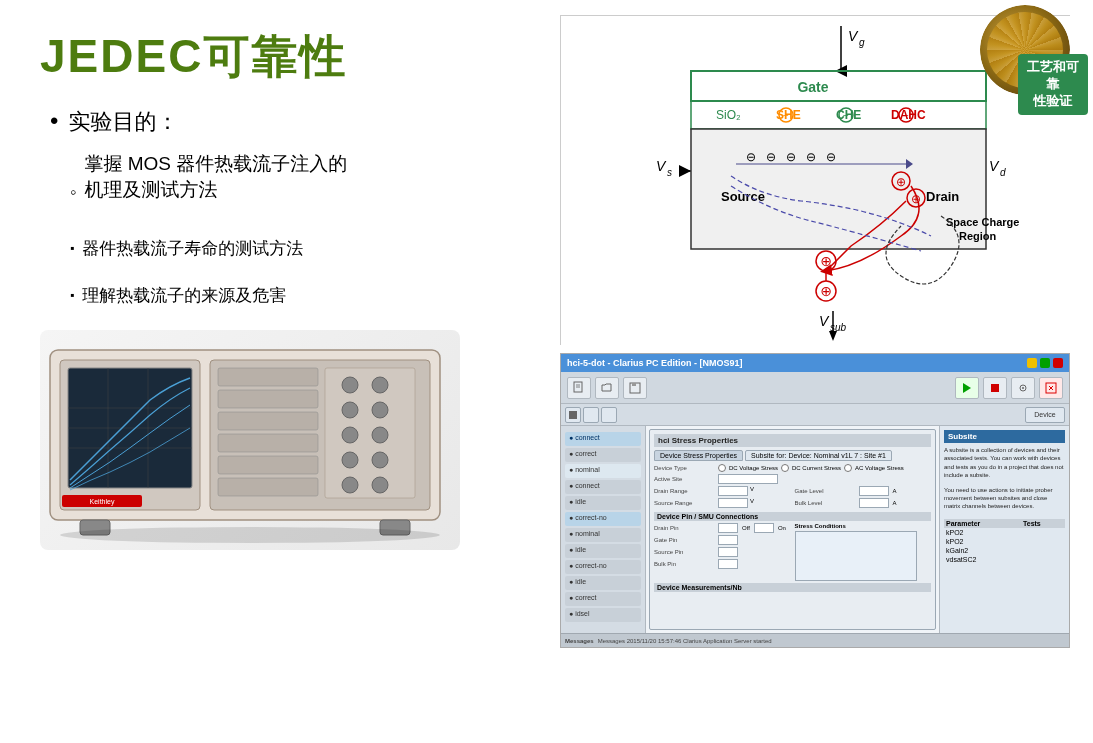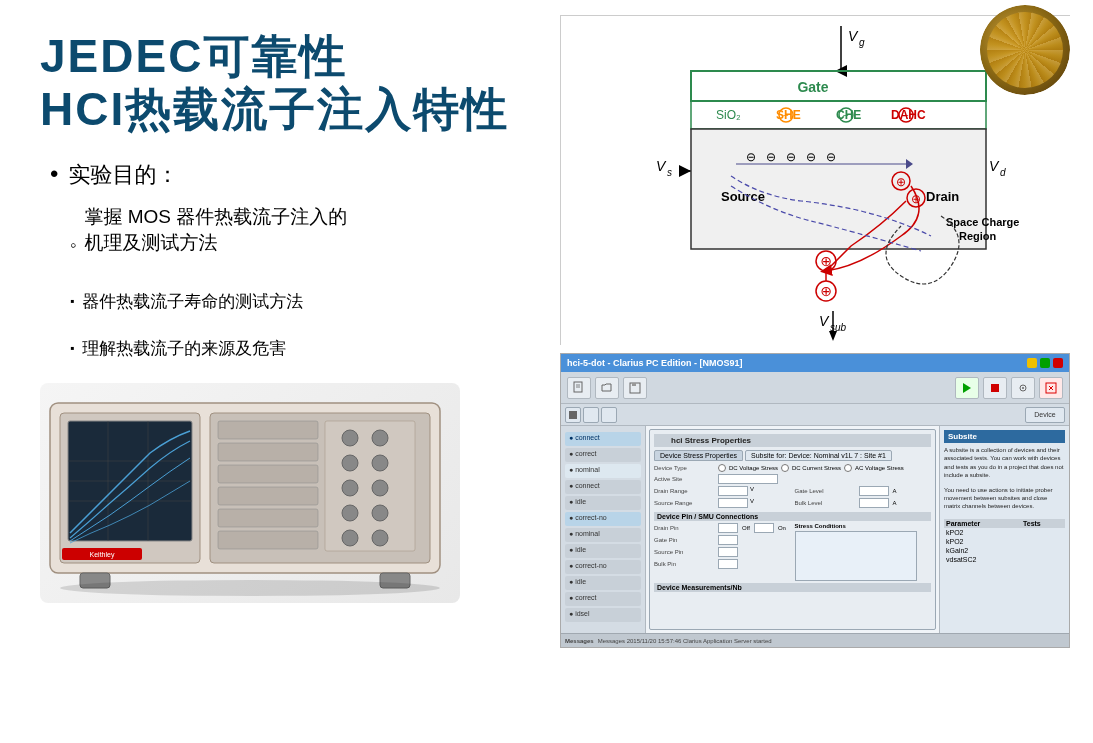--- a/index.html
+++ b/index.html
@@ -24,21 +24,21 @@
       width: 550px;
       padding: 30px 30px 20px 40px;
       display: flex;
       flex-direction: column;
       position: relative;
     }
 
     .main-title {
       font-size: 46px;
       font-weight: 900;
-      color: #0c4a6e;
+      color: #4d7c0f;
       line-height: 1.15;
       margin-bottom: 24px;
       letter-spacing: 2px;
     }
 
     .bullet-list {
       list-style: none;
       margin-left: 10px;
     }
 
@@ -304,21 +304,21 @@
       height: 100%;
       padding: 4px;
     }
 
     .sw-dialog-title {
       font-size: 8px;
       font-weight: 700;
       color: #222;
       margin-bottom: 3px;
       background: #c8d0d8;
-      padding: 2px 17px;
+      padding: 2px 4px;
     }
 
     .sw-dialog-row {
       display: flex;
       margin-bottom: 2px;
       align-items: center;
       gap: 4px;
     }
 
     .sw-label {
@@ -363,21 +363,20 @@
   </style>
 </head>
 <body>
 
 <div class="page-container">
 
   <div class="left-panel">
 
     <h1 class="main-title">
       <span>JEDEC可靠性</span><br>
-      <span>HCI热载流子注入特性</span>
     </h1>
 
     <ul class="bullet-list">
       <li>
         <span>实验目的：</span>
       </li>
     </ul>
 
     <ul class="sub-list">
       <li>
@@ -445,20 +444,23 @@
       </svg>
     </div>
 
   </div>
 
   <div class="right-panel">
 
     <div class="badge-container">
       <div class="badge-circle">
         <div class="badge-wafer"></div>
+      </div>
+      <div class="badge-label">
+        <span>工艺和可靠<br>性验证</span>
       </div>
     </div>
 
     <div class="hci-diagram">
       <svg width="510" height="330" viewBox="0 0 510 330" xmlns="http://www.w3.org/2000/svg">
 
         <rect width="510" height="330" fill="#fff"></rect>
 
         <line x1="280" y1="10" x2="280" y2="55" stroke="#000" stroke-width="1.5" marker-end="url(#arrowDown)"></line>
         <text x="287" y="25" font-size="14" font-family="Arial" fill="#000" font-style="italic">V</text>

